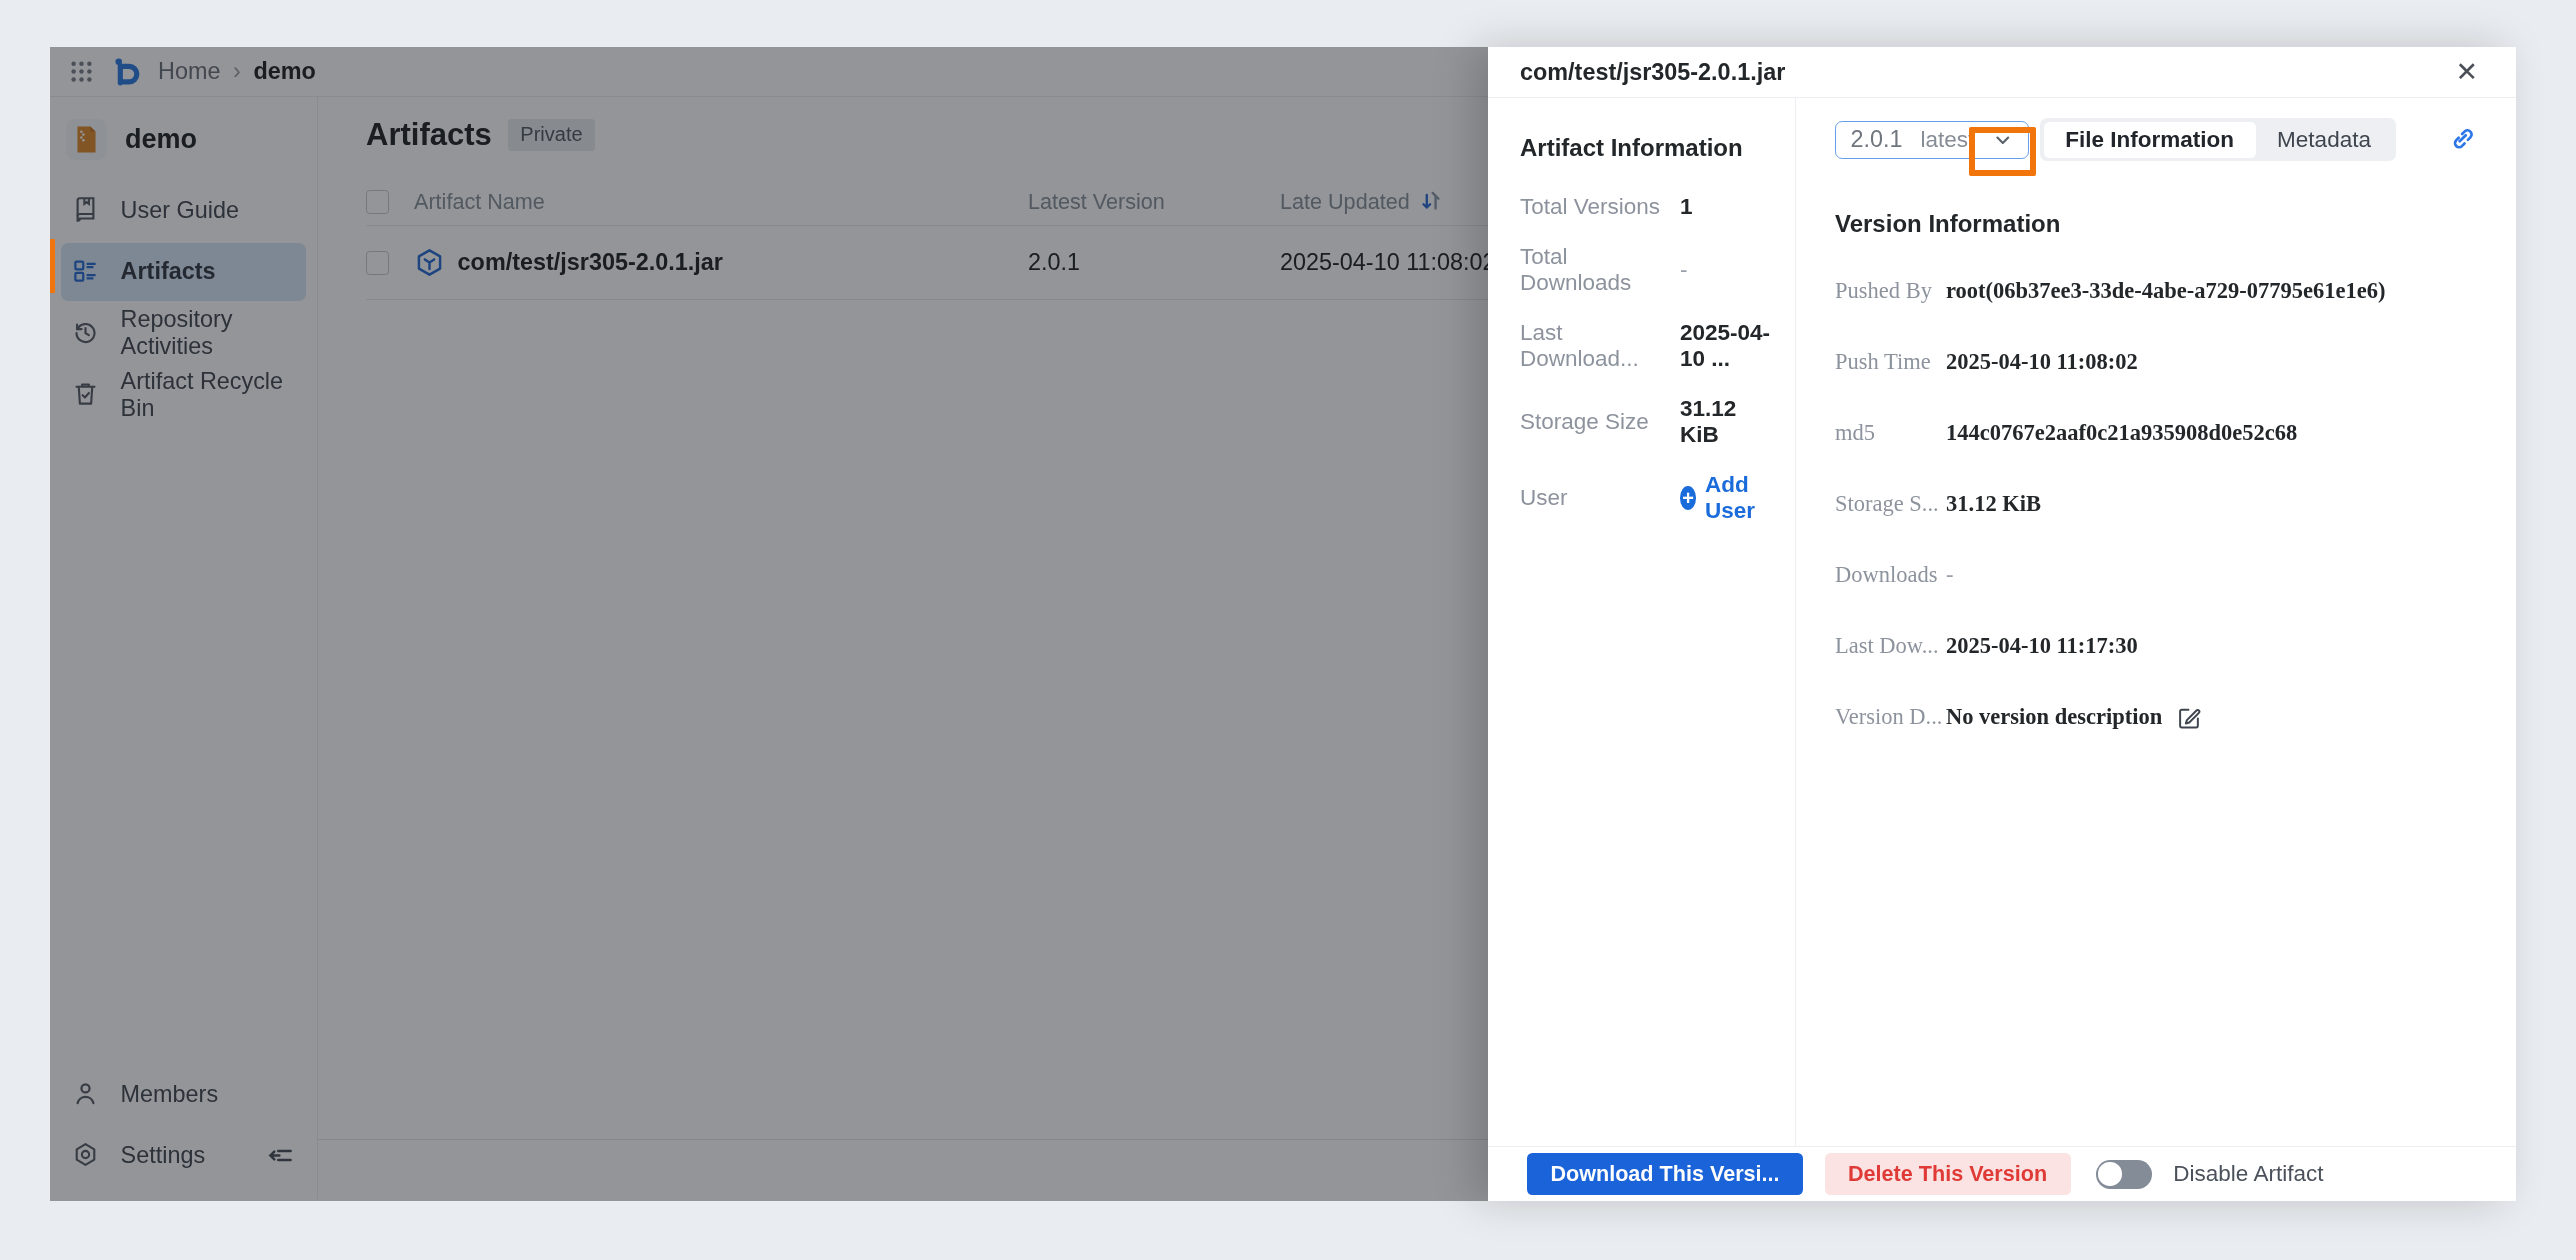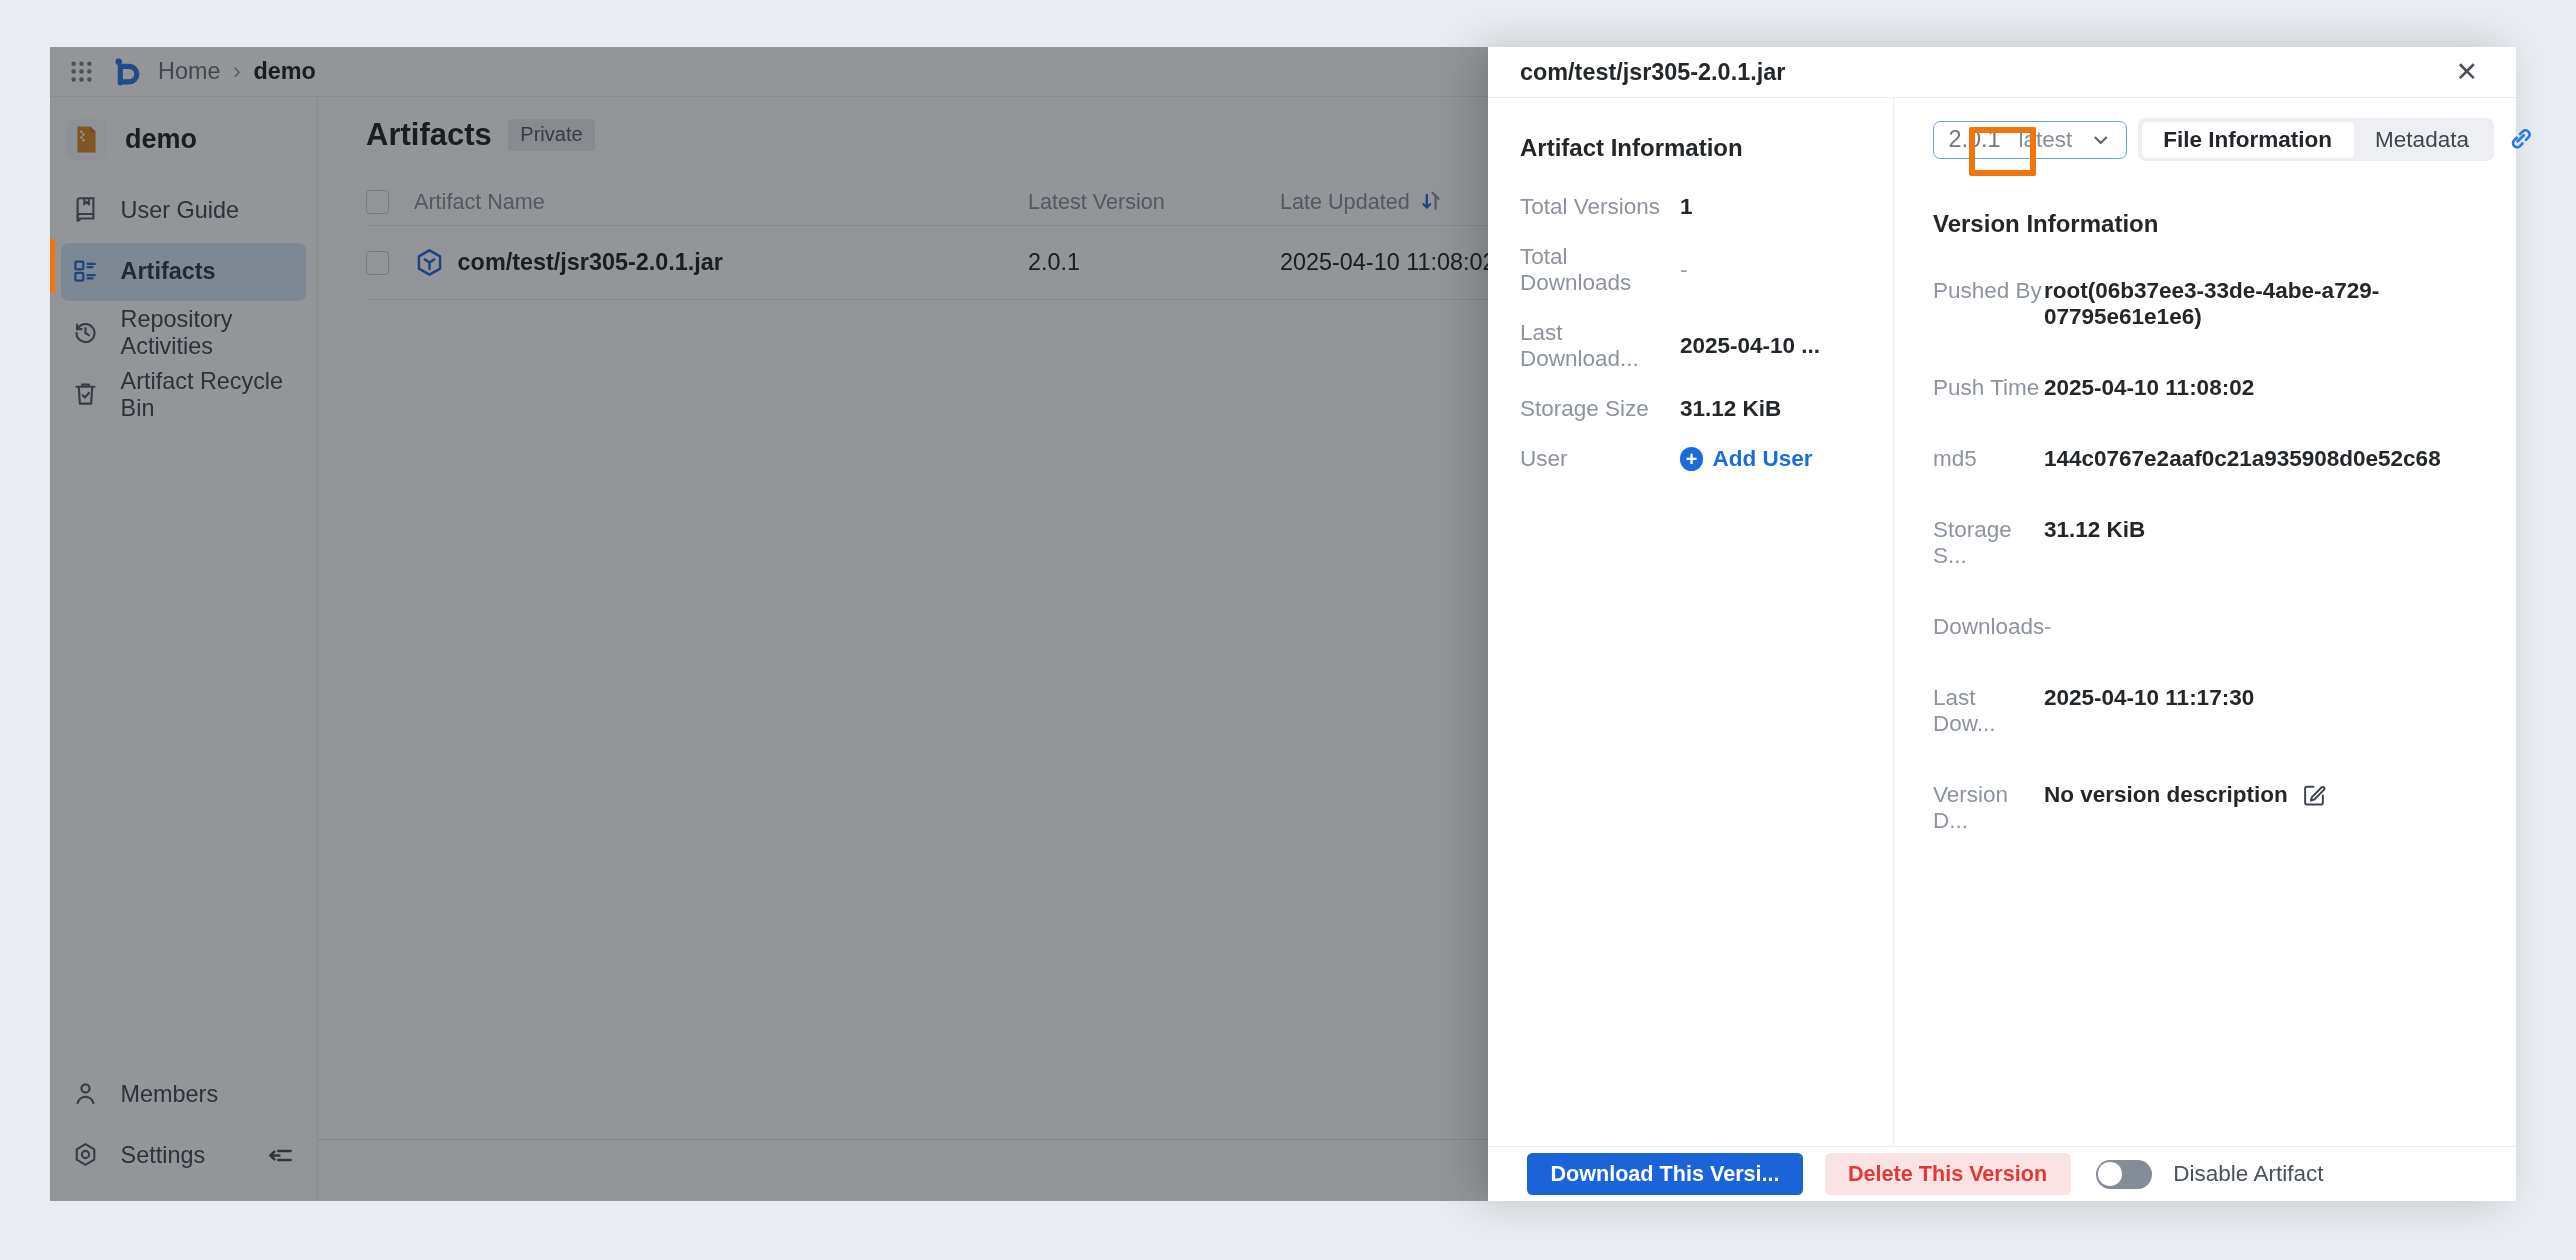--- a/index.html
+++ b/index.html
@@ -52,42 +52,42 @@
   
   .overlay { position:absolute; inset:0; background:rgba(16,20,26,0.45); z-index:5; }
 
   
   .drawer { position:absolute; top:0; right:0; width:1028px; height:1154px; background:#fff; z-index:10; box-shadow:-12.6px 0 40px rgba(0,0,0,0.18); display:flex; flex-direction:column; }
   .drawer-head { height:51px; border-bottom:0.9px solid #eceef1; display:flex; align-items:center; padding:0 38px 0 32px; flex:0 0 auto; }
   .drawer-title { font-size:23.4px; font-weight:600; color:#23272a; }
   .drawer-close { margin-left:auto; font-size:27px; color:#4b5058; cursor:pointer; line-height:1; }
   .drawer-body { flex:1; display:flex; min-height:0; }
 
-  .info-col { width:406px; border-right:0.9px solid #eceef1; padding:36px 21.6px 0 32px; flex:0 0 auto; }
+  .info-col { width:308px; border-right:0.9px solid #eceef1; padding:36px 21.6px 0 32px; flex:0 0 auto; }
   .col-heading { font-size:24px; font-weight:700; color:#23272a; }
   .info-col .col-heading { margin-bottom:32px; }
   .info-row { display:flex; align-items:center; margin-bottom:24px; font-size:22.5px; }
   .info-row .lbl { width:160px; flex:0 0 auto; color:#8d939d; }
   .info-row .val { font-weight:700; color:#23272a; }
   .info-row .val.muted { font-weight:400; color:#9aa0aa; }
   .add-tags { display:inline-flex; align-items:center; gap:9px; color:#1a6cdb; font-weight:700; font-size:22.5px; cursor:pointer; }
   .plus-circle { width:23.4px; height:23.4px; border-radius:50%; background:#1a6cdb; color:#fff; display:grid; place-items:center; font-size:20px; font-weight:700; line-height:1; }
 
   .detail-col { flex:1; padding:20px 40px 0 39px; display:flex; flex-direction:column; }
   .version-bar { display:flex; align-items:center; gap:10.8px; }
   .version-select { height:38px; border:1.8px solid #64a0ea; border-radius:7.2px; display:flex; align-items:center; padding:0 14.4px; gap:18px; cursor:pointer; background:#fff; }
   .v-num { font-size:23.4px; color:#70767e; }
   .v-tag { font-size:22.5px; color:#878d96; }
   .v-chevron { width:21.6px; height:21.6px; color:#5c626b; }
   .tab-bar { background:#edeff3; border-radius:7.2px; padding:3.6px; display:flex; }
   .tab { height:36px; padding:0 21.6px; display:flex; align-items:center; font-size:22.5px; color:#3f454e; border-radius:5.4px; cursor:pointer; white-space:nowrap; }
   .tab.active { background:#fff; font-weight:700; color:#22262c; }
   .link-btn { margin-left:auto; width:29px; height:29px; color:#2b77e8; cursor:pointer; }
   .detail-col .col-heading { margin:49px 0 40px; }
-  .v-row { display:flex; align-items:flex-start; margin-bottom:45px; font-size:22.5px; }
+  .v-row { display:flex; align-items:flex-end; margin-bottom:45px; font-size:22.5px;font-family:Liberation Serif, serif; }
   .v-row .lbl { width:111px; flex:0 0 auto; color:#8d939d; }
   .v-row .val { font-weight:700; color:#23272a; }
   .v-row .val.muted { font-weight:400; color:#9aa0aa; }
   .edit-icon { width:25px; height:25px; margin-left:14.4px; color:#3f454e; cursor:pointer; flex:0 0 auto; }
 
   .drawer-foot { height:55px; border-top:0.9px solid #eceef1; display:flex; align-items:center; padding-left:39px; gap:21.6px; flex:0 0 auto; }
   .btn { height:42px; border:none; border-radius:5.4px; font-size:21.6px; font-weight:700; padding:0 23.4px; cursor:pointer; font-family:inherit; }
   .btn-primary { background:#1b63d9; color:#fff; }
   .btn-danger { background:#fbe3e3; color:#df3a36; }
   .toggle { width:56px; height:29px; border-radius:14.4px; background:#848c98; position:relative; cursor:pointer; margin-left:3.6px; }

